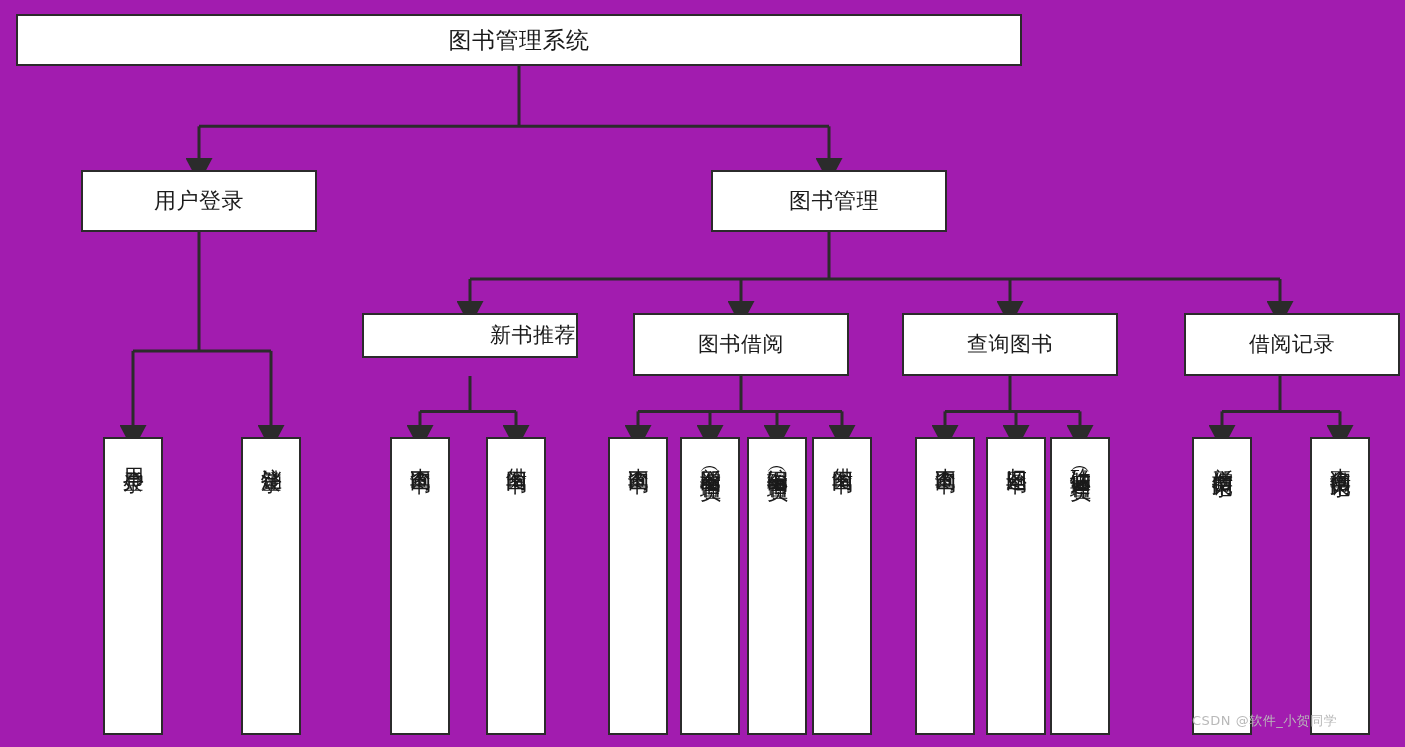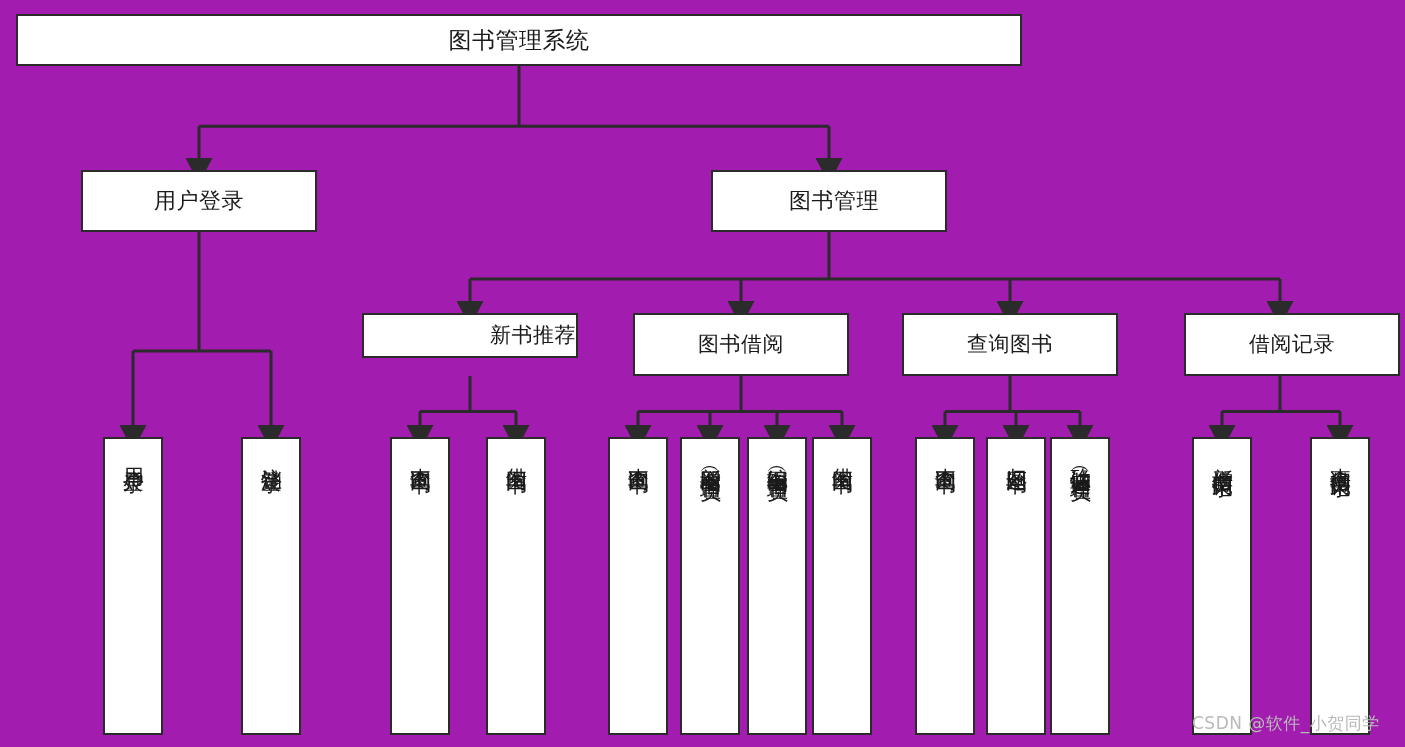--- a/index.html
+++ b/index.html
@@ -54,21 +54,21 @@
     left: 0;
     top: 0;
     width: 1405px;
     height: 747px;
     pointer-events: none;
   }
   .watermark {
     position: absolute;
     left: 1192px;
     top: 712px;
-    font-size: 17px;
+    font-size: 13px;
     color: #b9b9b9;
     white-space: nowrap;
     letter-spacing: 0.5px;
   }
 </style>
 </head>
 <body>
 
 <div id="canvas">
   <svg class="edges" viewBox="0 0 1405 747">

